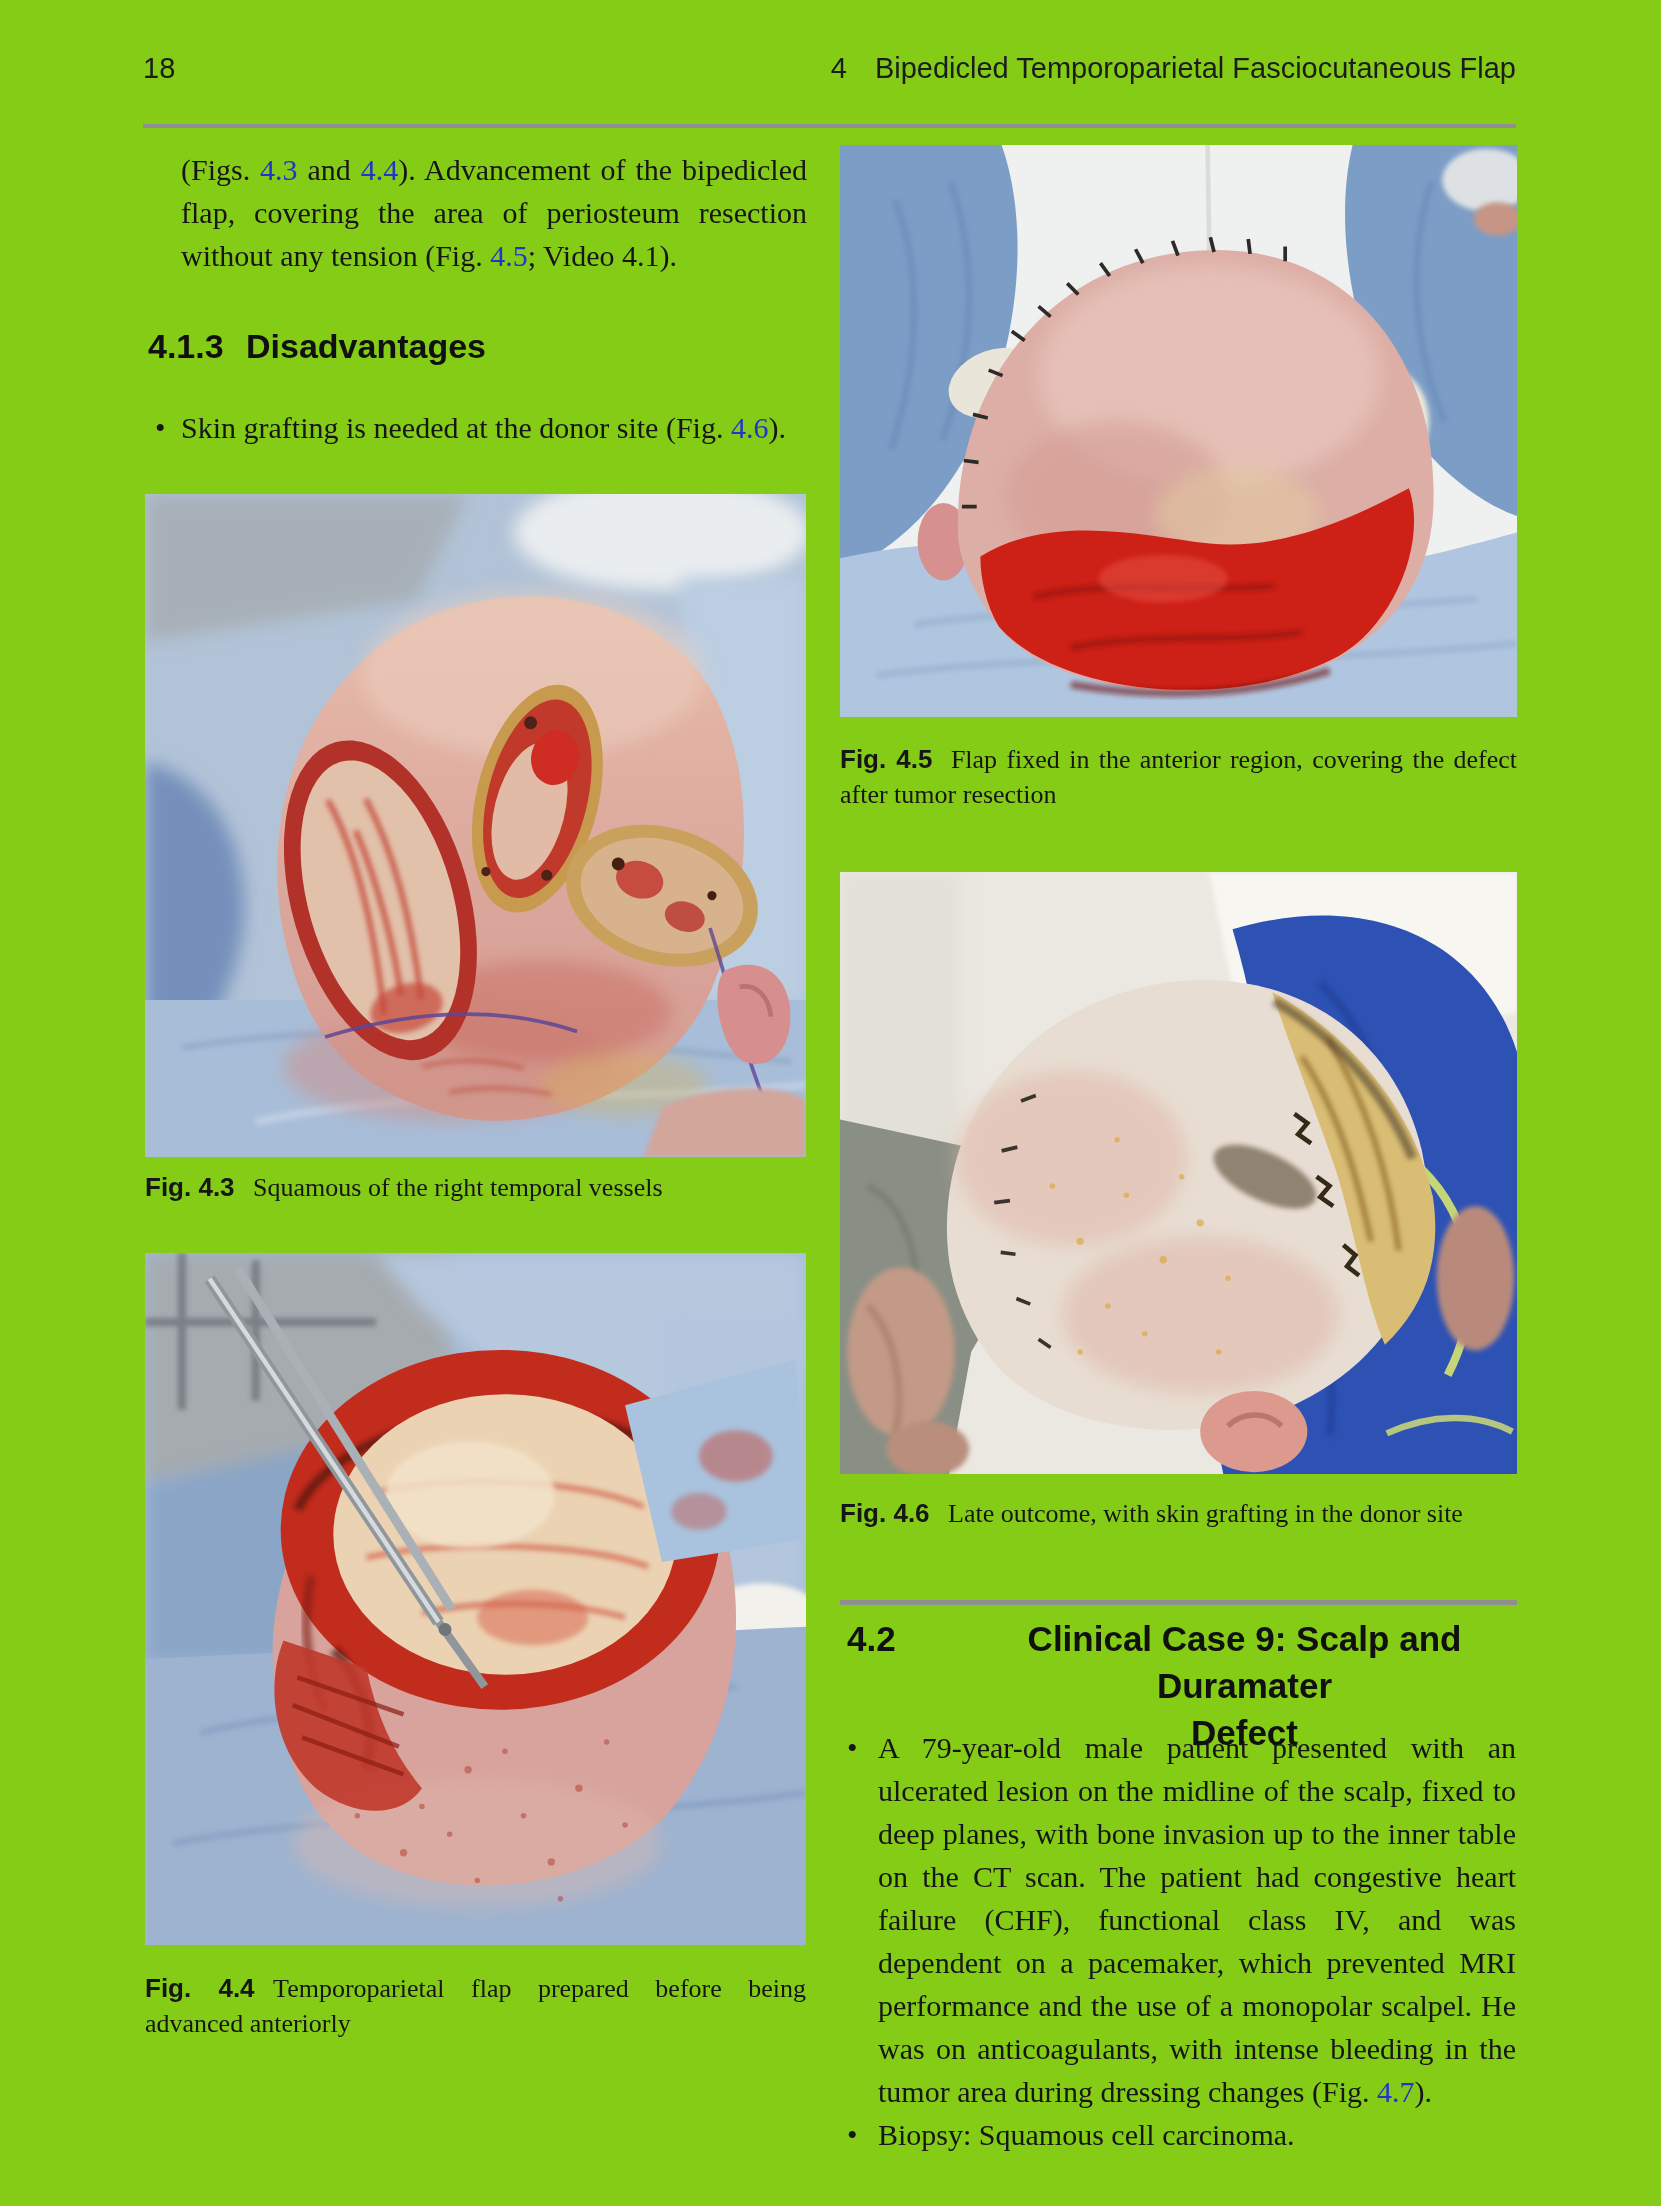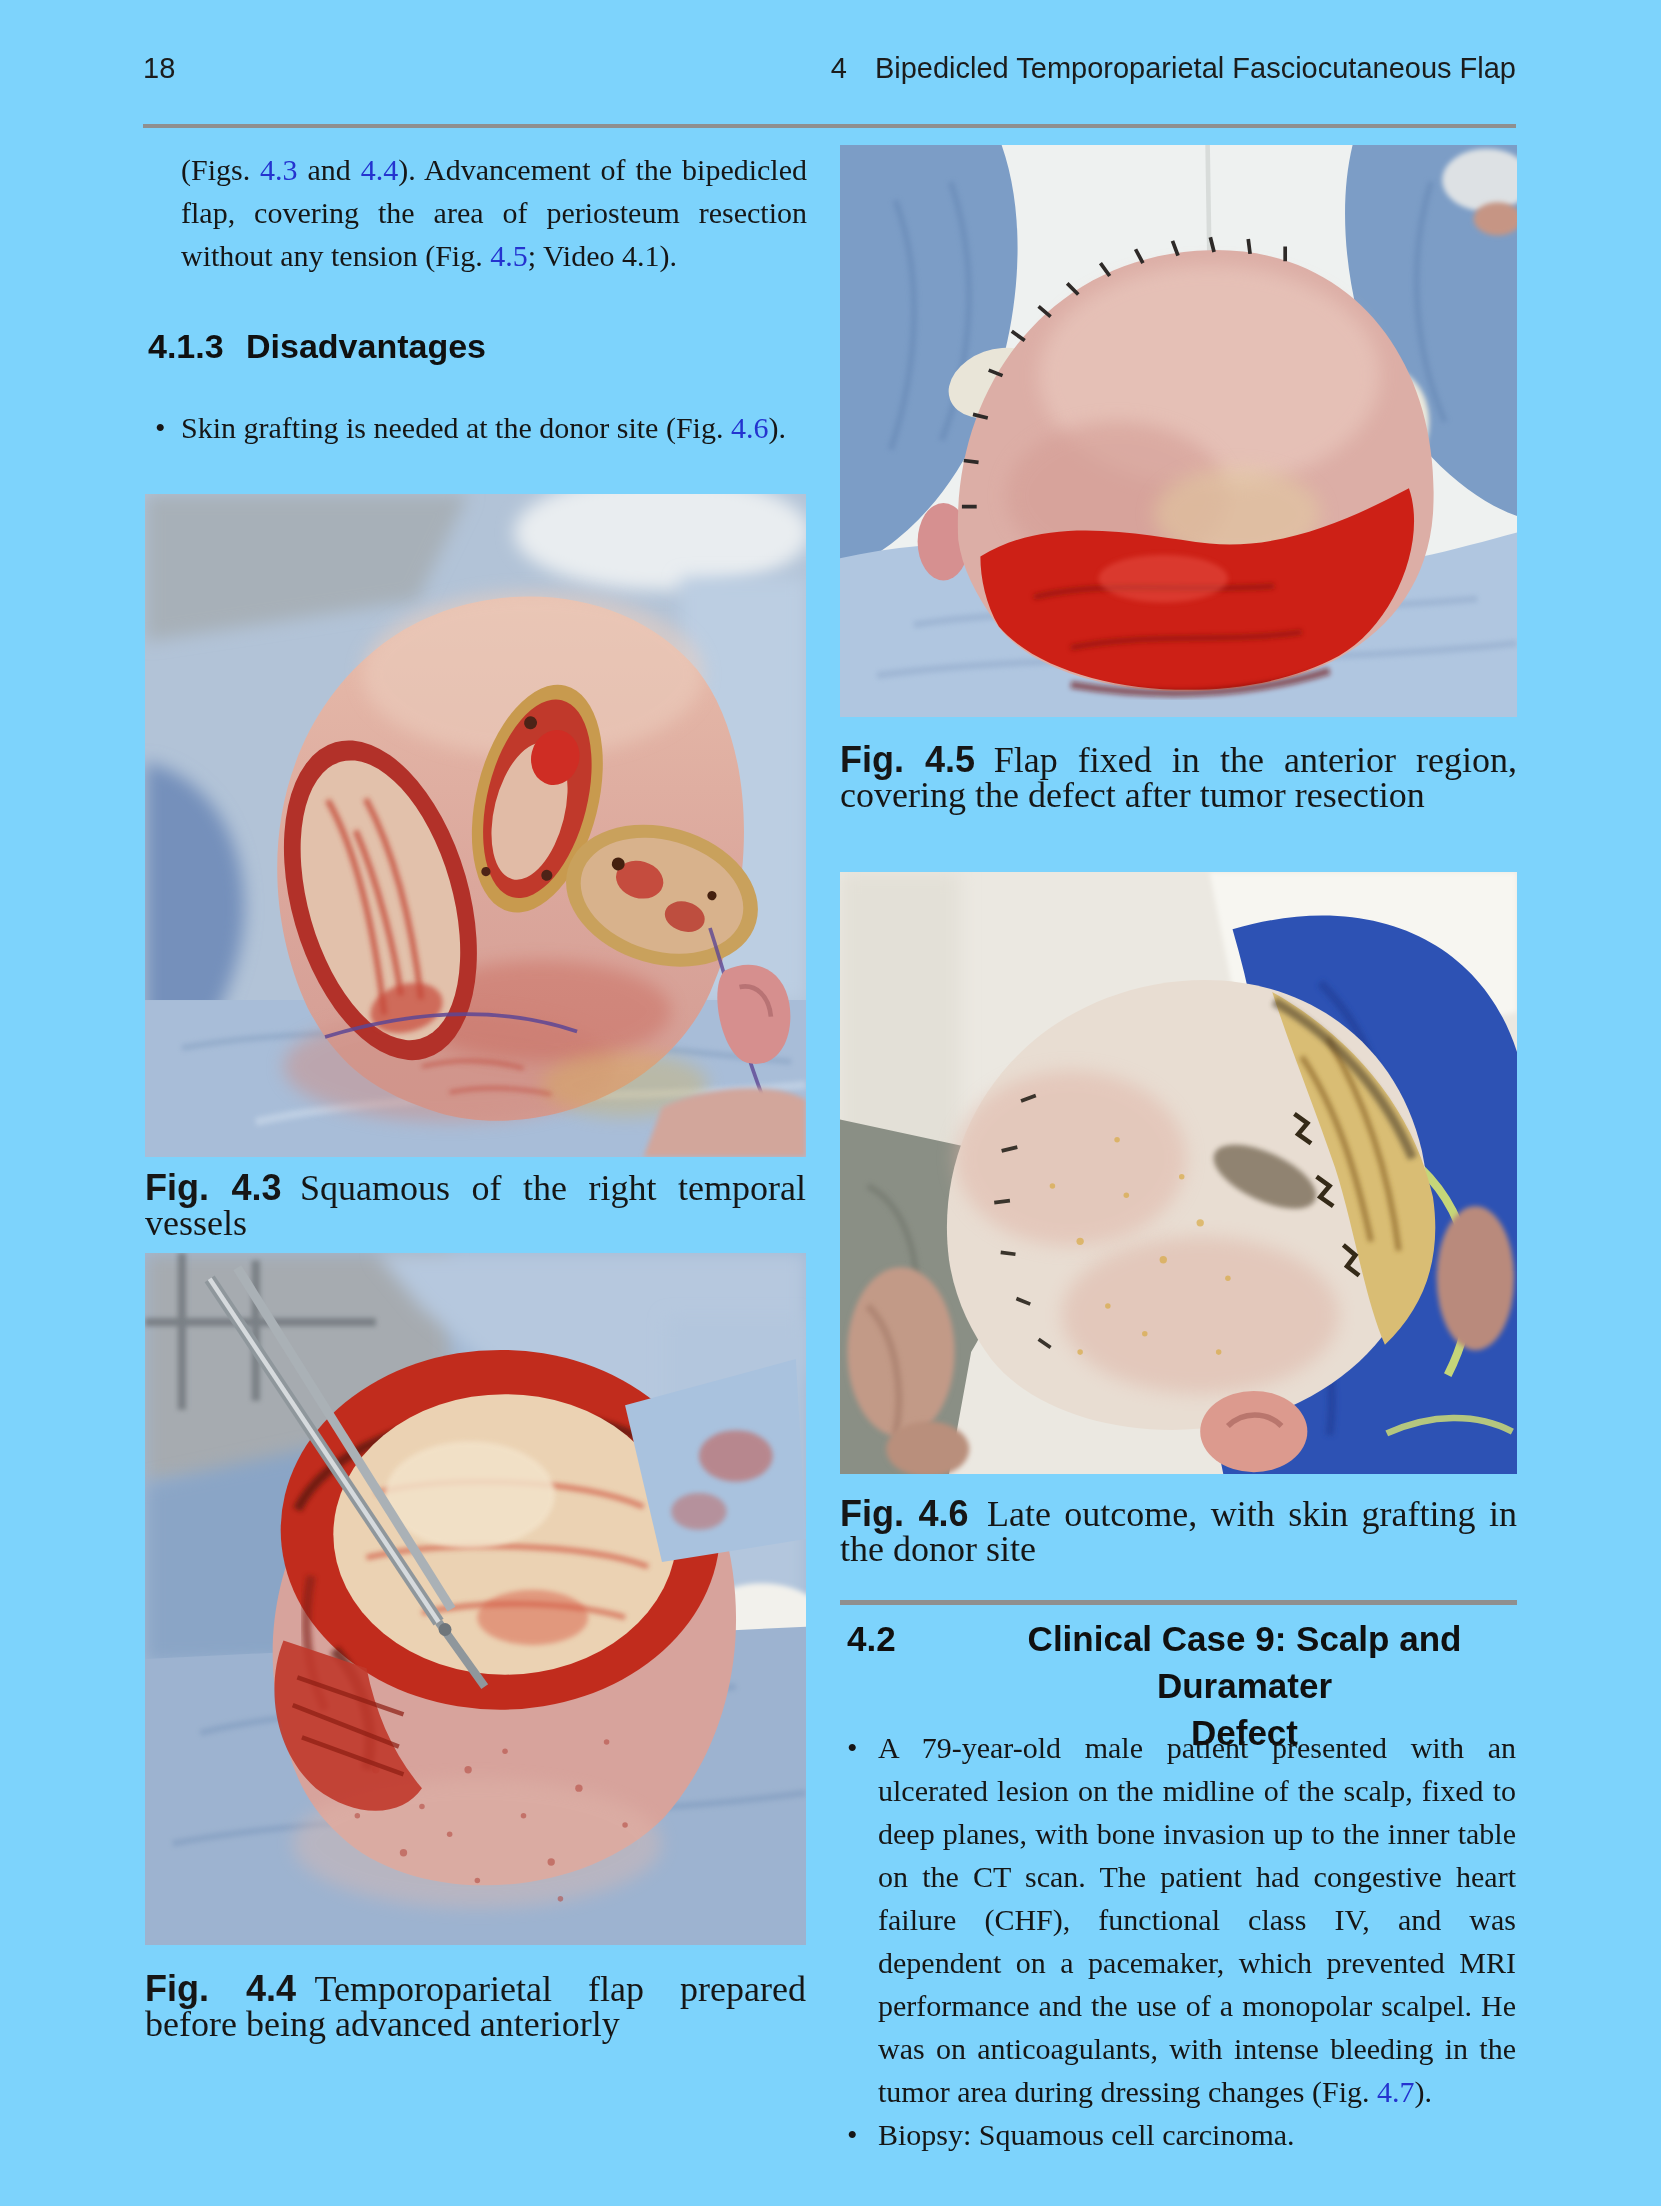--- a/index.html
+++ b/index.html
@@ -1,16 +1,16 @@
 <!DOCTYPE html>
 <html style="font-size:14.8px"><head>
 <meta charset="utf-8">
 <style>
   html,body{margin:0;padding:0;background:#ffffff;}
-  .page{position:relative;width:1661px;height:2207px;background:#7dd3fc;
+  .page{position:relative;width:1661px;height:2207px;background:#84cc16;
         font-family:"Liberation Serif",serif;color:#161616;overflow:hidden;}
 
   
   .running-head{position:absolute;left:143px;top:52px;width:1373px;
         display:flex;justify-content:space-between;align-items:baseline;
         font-family:"Liberation Sans",sans-serif;font-size:29px;color:#1c1c1c;}
   .chap{display:flex;gap:28px;}
   .header-rule{position:absolute;left:143px;top:124px;width:1373px;height:3.7px;background:#8f8f8f;}
 
   
@@ -38,21 +38,21 @@
 
   
   .fig{position:absolute;overflow:hidden;background:#cfd8e2;}
   .fig svg{display:block;width:100%;height:100%;}
   .fig43{left:145px;top:494px;width:661px;height:663px;}
   .fig44{left:145px;top:1253px;width:661px;height:692px;}
   .fig45{left:840px;top:145px;width:677px;height:572px;}
   .fig46{left:840px;top:872px;width:677px;height:602px;}
 
   
-  .caption{position:absolute;font-size:36px;line-height:35px;text-align:justify;margin:0;color:#161616;}
+  .caption{position:absolute;font-size:26px;line-height:35px;text-align:justify;margin:0;color:#161616;}
   .figlabel{font-family:"Liberation Sans",sans-serif;font-weight:bold;margin-right:18.5px;}
   .cap43{left:145px;top:1170px;width:661px;}
   .cap44{left:145px;top:1971px;width:661px;}
   .cap45{left:840px;top:742px;width:677px;}
   .cap46{left:840px;top:1496px;width:677px;}
 
   .sec-rule{position:absolute;left:840px;top:1600px;width:677px;height:4.6px;background:#8f8f8f;}
 </style>
 </head>
 <body>

